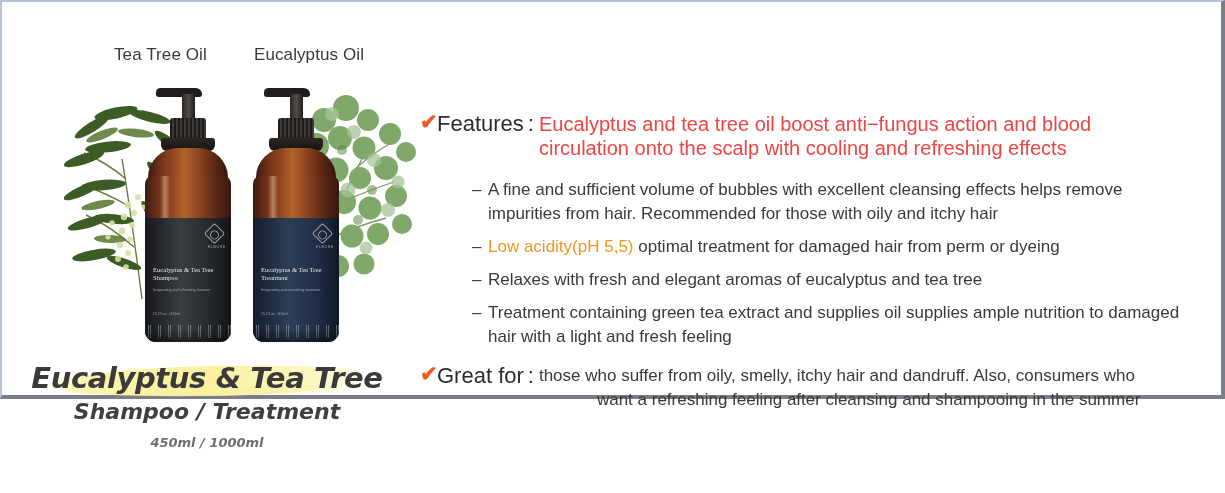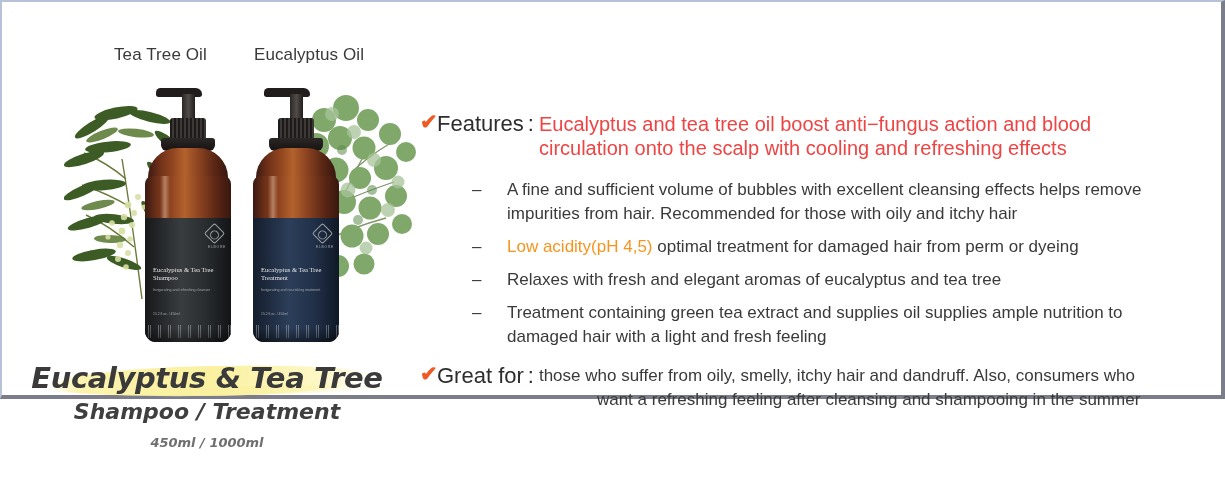--- a/index.html
+++ b/index.html
@@ -277,21 +277,20 @@
     flex: 0 0 auto;
     width: 16px;
     font-size: 17px;
     line-height: 24px;
     color: #3a3a3a;
   }
   .btext {
     font-size: 17px;
     line-height: 24px;
     color: #3a3a3a;
-    margin-left: 19px;
   }
   .hl { color: #f7941e; }
 </style>
 </head>
 <body>
 
 <div id="frame">
 
   <div id="product-panel">
 
@@ -462,21 +461,21 @@
 
     <div id="bullets">
 
       <div class="bullet">
         <span class="dash">–</span>
         <span class="btext">A fine and sufficient volume of bubbles with excellent cleansing effects helps remove impurities from hair. Recommended for those with oily and itchy hair</span>
       </div>
 
       <div class="bullet">
         <span class="dash">–</span>
-        <span class="btext"><span class="hl">Low acidity(pH 4,5)</span><span> optimal treatment for damaged hair from perm or dyeing</span></span>
+        <span class="btext"><span class="hl">Low acidity(pH 5,5)</span><span> optimal treatment for damaged hair from perm or dyeing</span></span>
       </div>
 
       <div class="bullet">
         <span class="dash">–</span>
         <span class="btext">Relaxes with fresh and elegant aromas of eucalyptus and tea tree</span>
       </div>
 
       <div class="bullet">
         <span class="dash">–</span>
         <span class="btext">Treatment containing green tea extract and supplies oil supplies ample nutrition to damaged hair with a light and fresh feeling</span>

